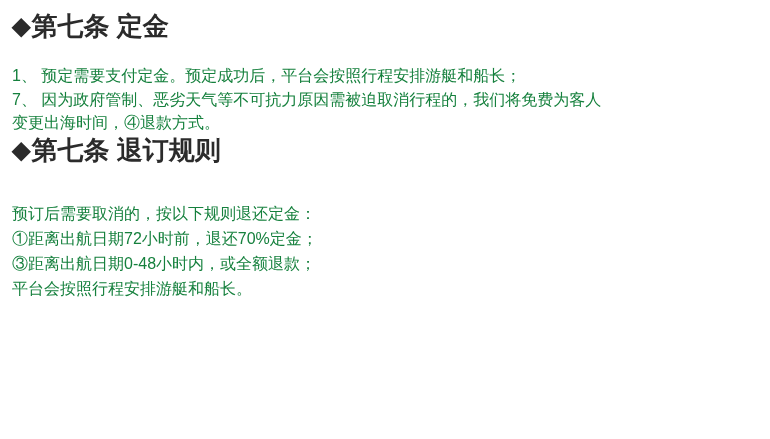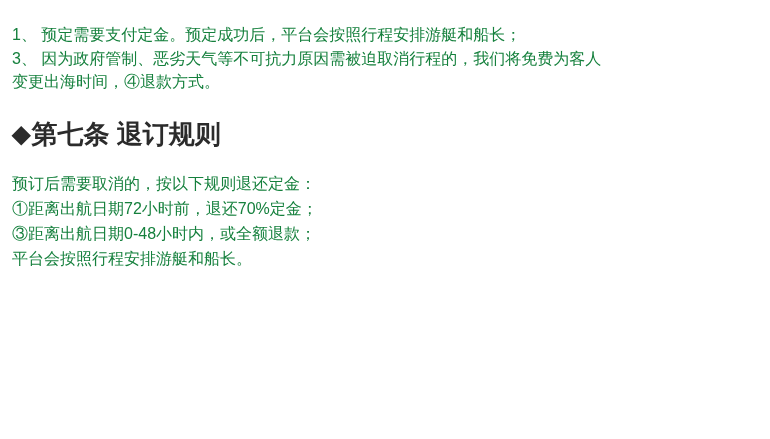--- a/index.html
+++ b/index.html
@@ -22,39 +22,40 @@
       color: #2b2b2b;
       white-space: nowrap;
     }
     .section-title .bullet {
       display: inline-block;
       font-size: 24px;
       vertical-align: 1px;
       margin-right: 1px;
     }
     .title-1 { margin-top: 11px; }
-    .title-2 { margin-top: 25px; }
+    .title-2 { }
     .body-block {
       font-size: 16px;
       font-weight: 400;
       color: #15803d;
     }
     .block-1 { margin-top: 23px; line-height: 23.5px; }
-    .block-2 { margin-top: 22px; line-height: 25px; }
+    .block-2 { margin-top: 36px; line-height: 25px; }
     .term-line { white-space: pre; }
   </style>
 </head>
 <body>
 
 <div class="page">
 
+  <h2 class="section-title title-1"><span class="bullet">◆</span><span>第七条 定金</span></h2>
 
   <div class="body-block block-1">
     <div class="term-line">1、 预定需要支付定金。预定成功后，平台会按照行程安排游艇和船长；</div>
-    <div class="term-line">3、 因为政府管制、恶劣天气等不可抗力原因需被迫取消行程的，我们将免费为客人</div>
+    <div class="term-line">7、 因为政府管制、恶劣天气等不可抗力原因需被迫取消行程的，我们将免费为客人</div>
     <div class="term-line">变更出海时间，④退款方式。</div>
   </div>
 
   <h2 class="section-title title-2"><span class="bullet">◆</span><span>第七条 退订规则</span></h2>
 
   <div class="body-block block-2">
     <div class="term-line">预订后需要取消的，按以下规则退还定金：</div>
     <div class="term-line">①距离出航日期72小时前，退还70%定金；</div>
     <div class="term-line">③距离出航日期0-48小时内，或全额退款；</div>
     <div class="term-line">平台会按照行程安排游艇和船长。</div>

